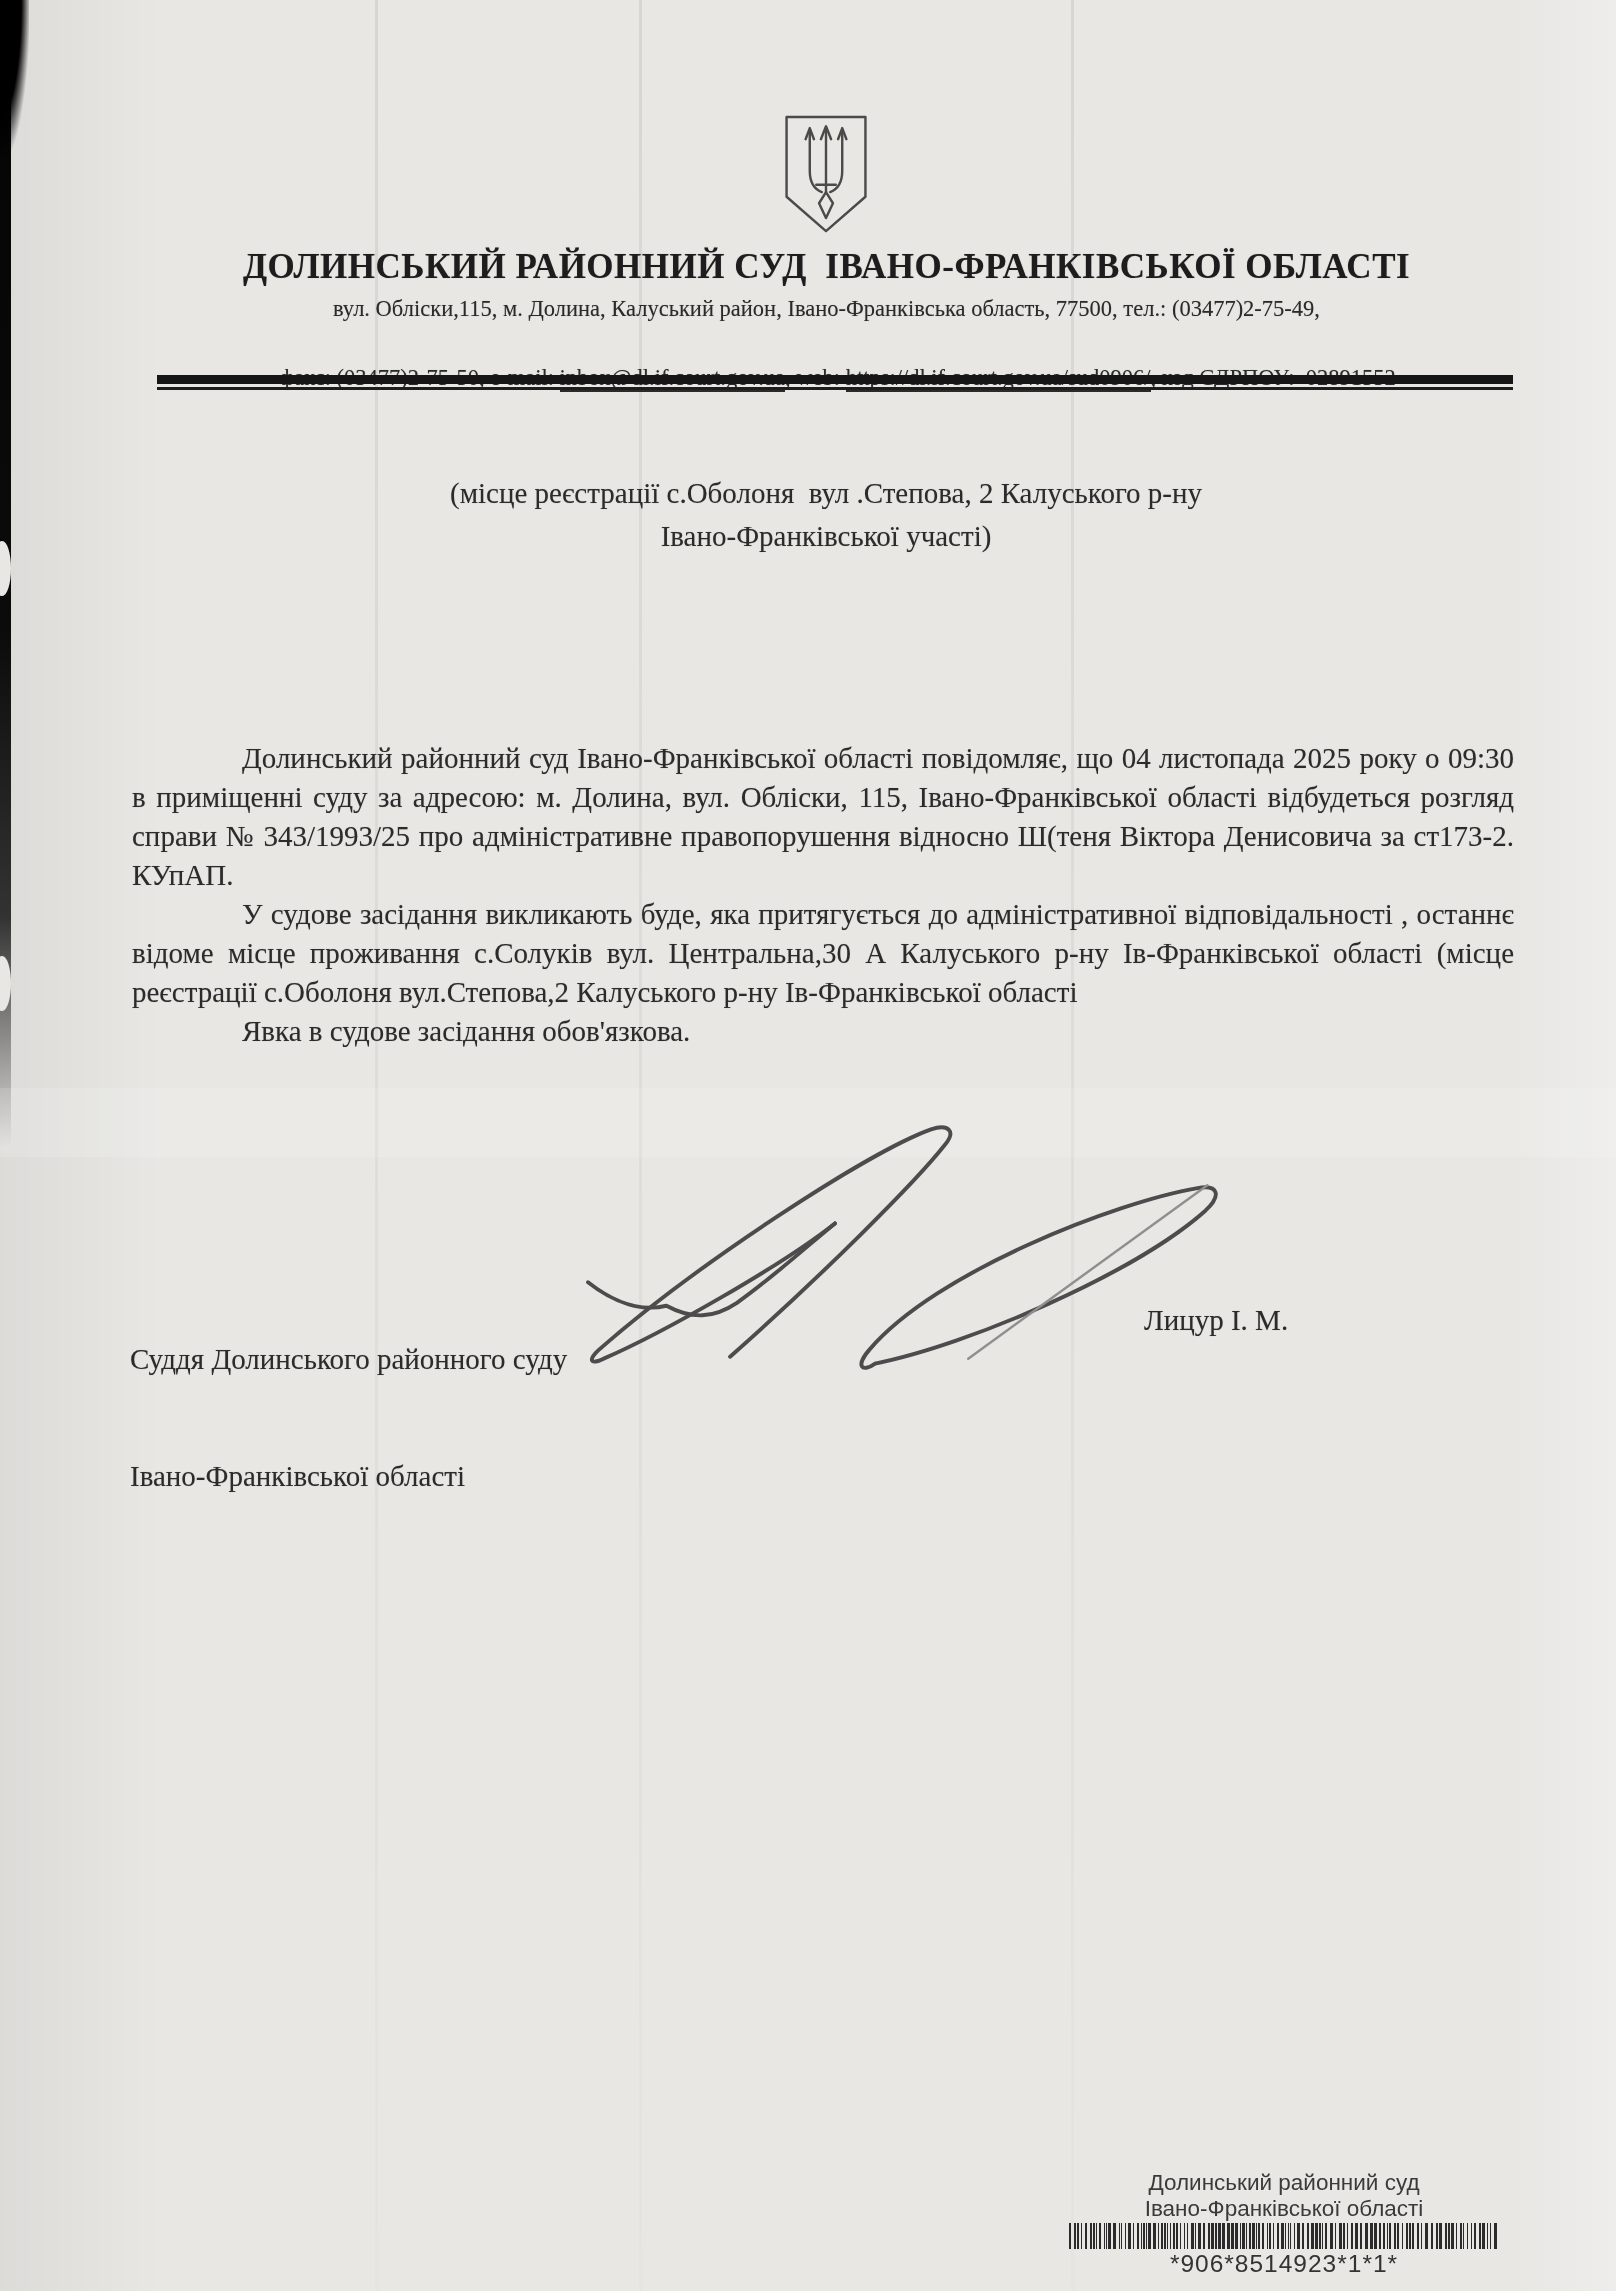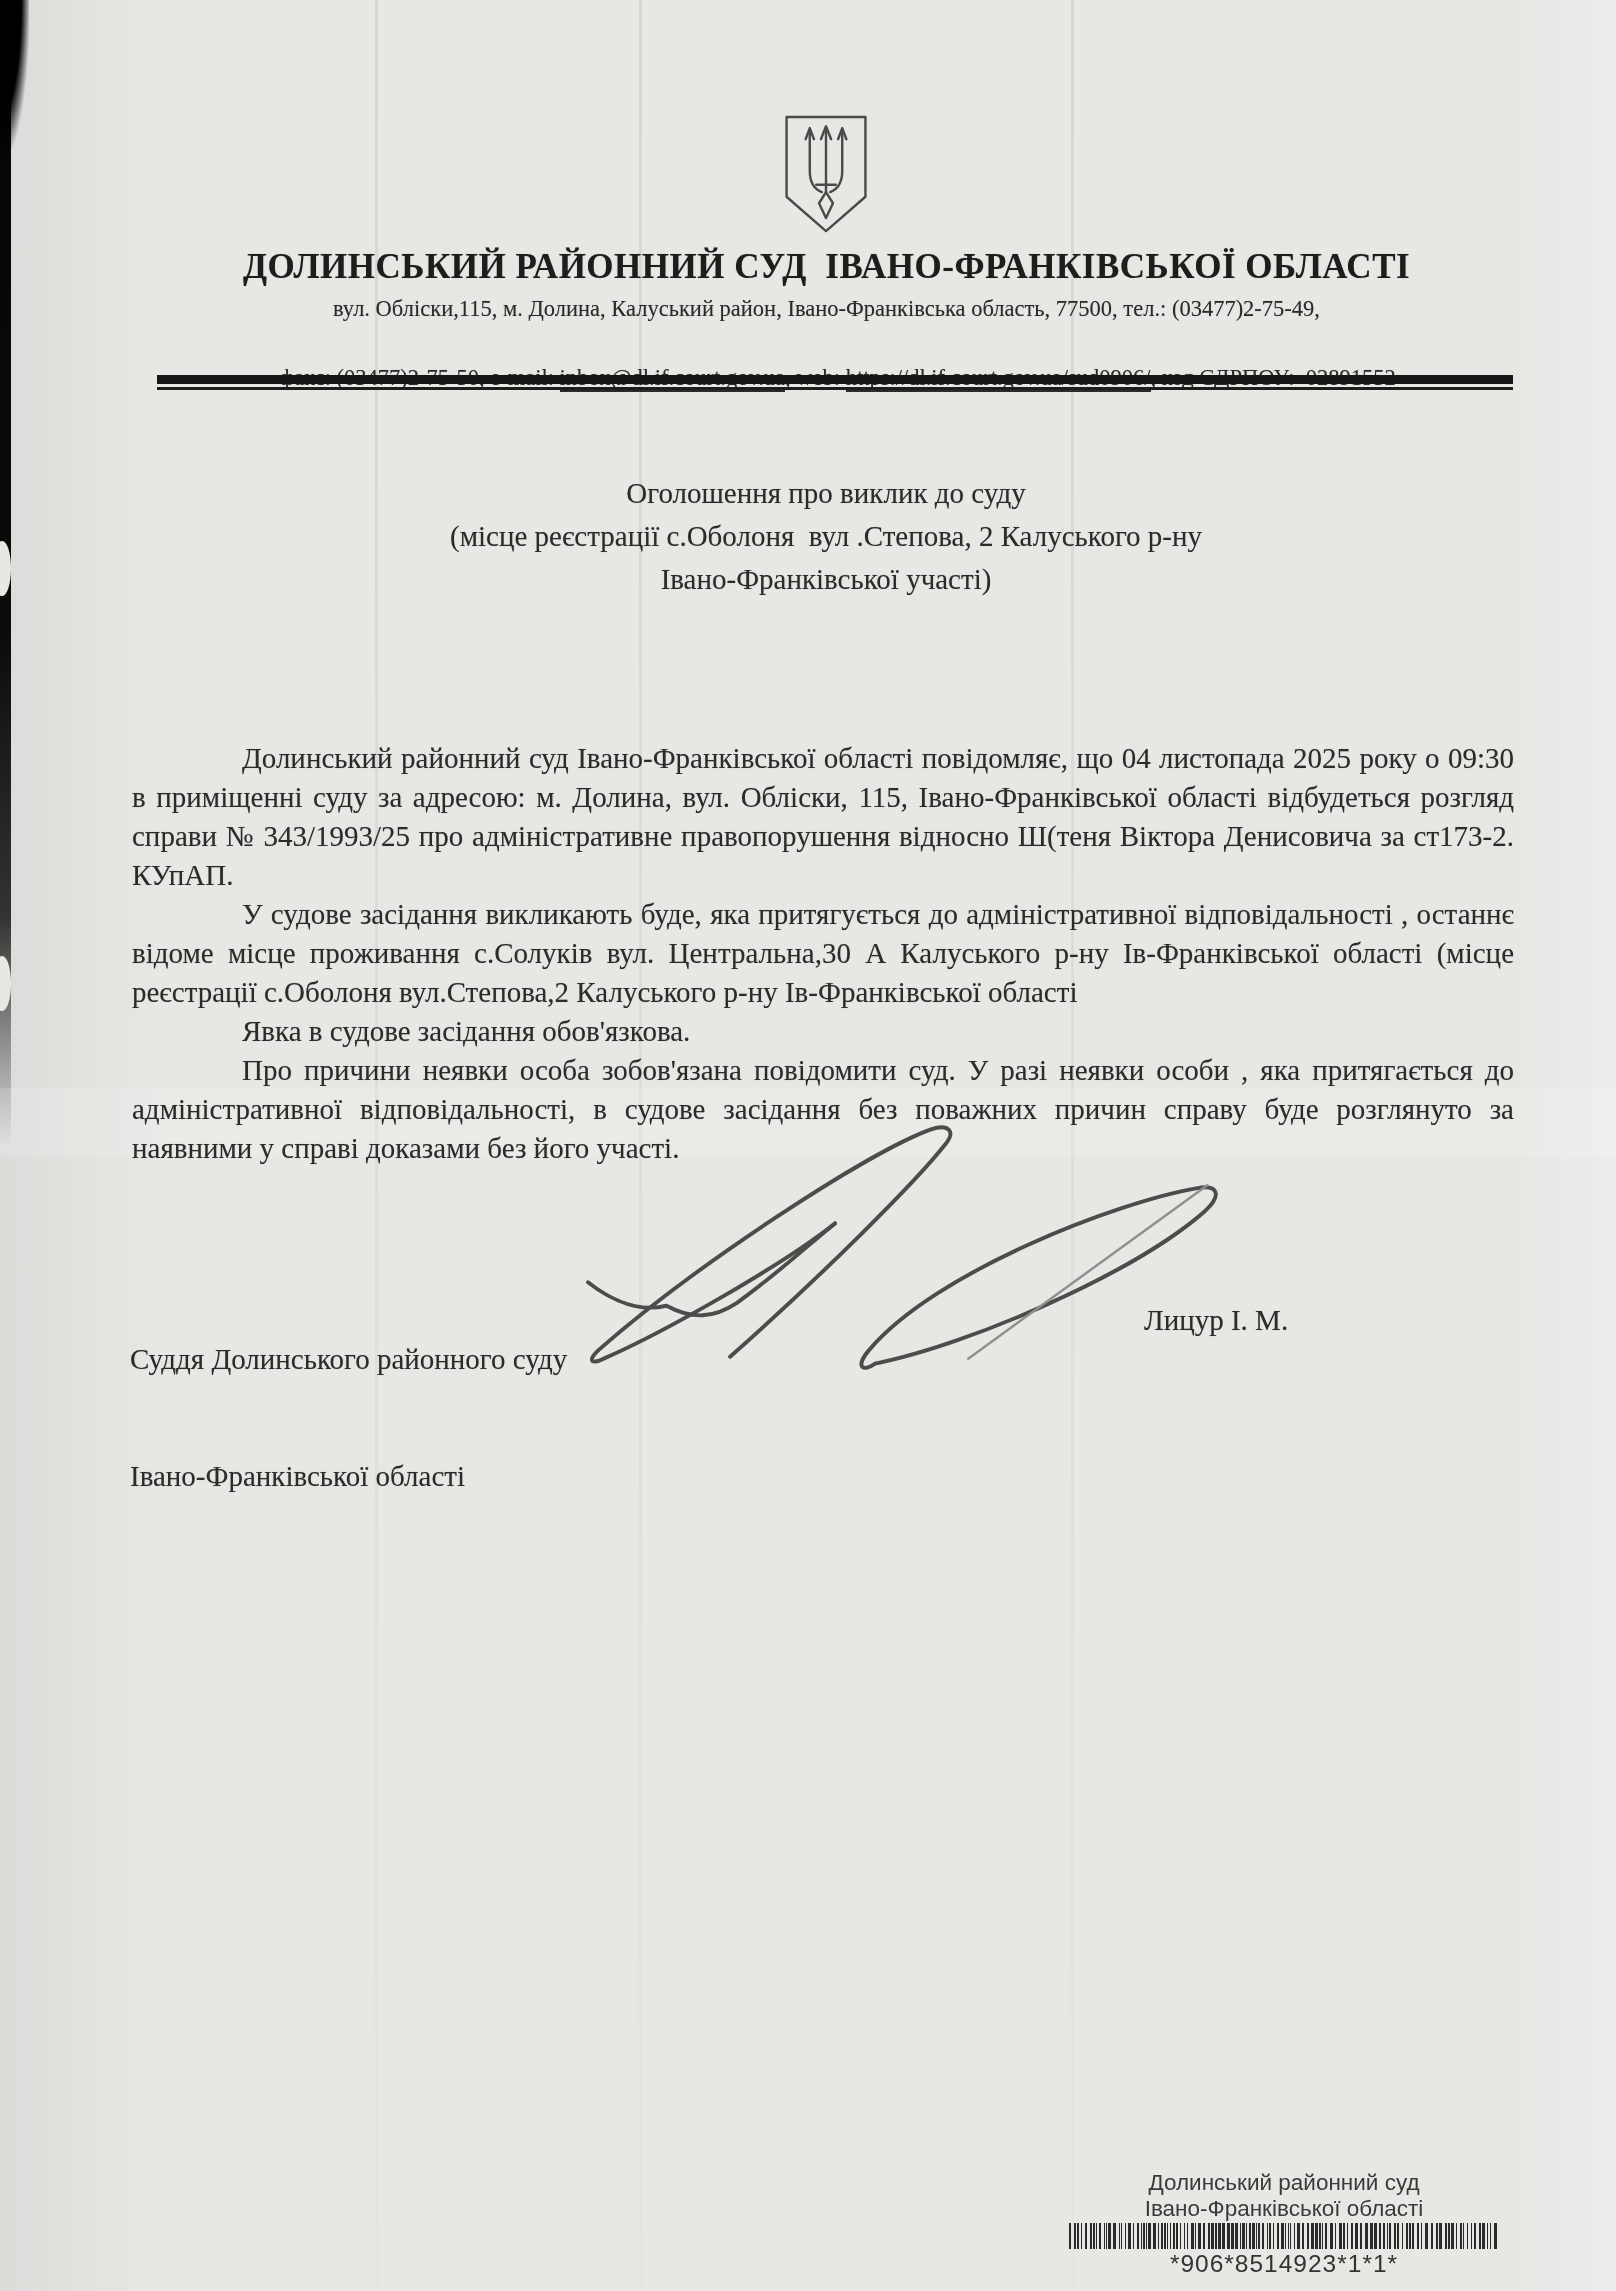--- a/index.html
+++ b/index.html
@@ -93,30 +93,28 @@
   <div class="hdr-line txt" style="top:339px">
     <span>факс: (03477)2-75-50, e-mail: </span><a>inbox@dl.if.court.gov.ua</a><span>, web: </span><a>https://dl.if.court.gov.ua/sud0906/</a><span>, код ЄДРПОУ:  02891552</span>
   </div>
   <div class="rule">
     <div class="r1"></div>
       <div class="r2"></div>
       <div class="r3"></div>
   </div>
 
   <div class="addressee txt">
-    <div class="addr-line">Оголошення про виклик до суду</div>
     <div class="addr-line">(місце реєстрації с.Оболоня  вул .Степова, 2 Калуського р-ну</div>
     <div class="addr-line">Івано-Франківської участі)</div>
   </div>
 
   <div class="body txt">
     <p>Долинський районний суд Івано-Франківської області повідомляє, що 04 листопада 2025 року о 09:30 в приміщенні суду за адресою: м. Долина, вул. Обліски, 115, Івано-Франківської області відбудеться розгляд справи № 343/1993/25 про адміністративне правопорушення відносно Ш(теня Віктора Денисовича   за ст173-2. КУпАП.</p>
     <p>У судове засідання викликають буде, яка притягується до адміністративної відповідальності , останнє відоме місце проживання с.Солуків вул. Центральна,30 А Калуського р-ну Ів-Франківської області (місце реєстрації с.Оболоня вул.Степова,2 Калуського р-ну Ів-Франківської області</p>
     <p>Явка в судове засідання  обов'язкова.</p>
-    <p>Про причини неявки особа зобов'язана повідомити суд. У разі неявки  особи , яка притягається до адміністративної відповідальності, в судове засідання без поважних причин справу буде розглянуто за наявними у справі доказами без його участі.</p>
   </div>
 
   <div class="sig-role txt">
     <div>Суддя Долинського районного суду</div>
     <div>Івано-Франківської області</div>
   </div>
   <div class="judge-name txt">Лицур І. М.</div>
 
   <svg class="signature-svg" width="1616" height="2292" viewBox="0 0 1649 2338">
     <g fill="none" stroke="#4c4c4c" stroke-width="4" stroke-linecap="round">

